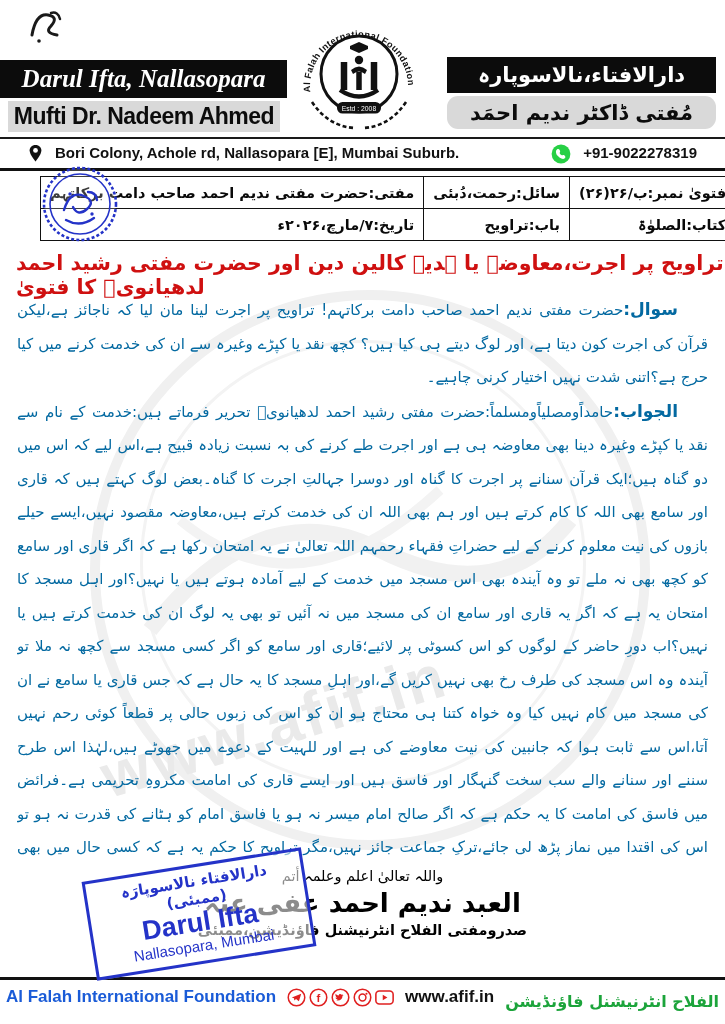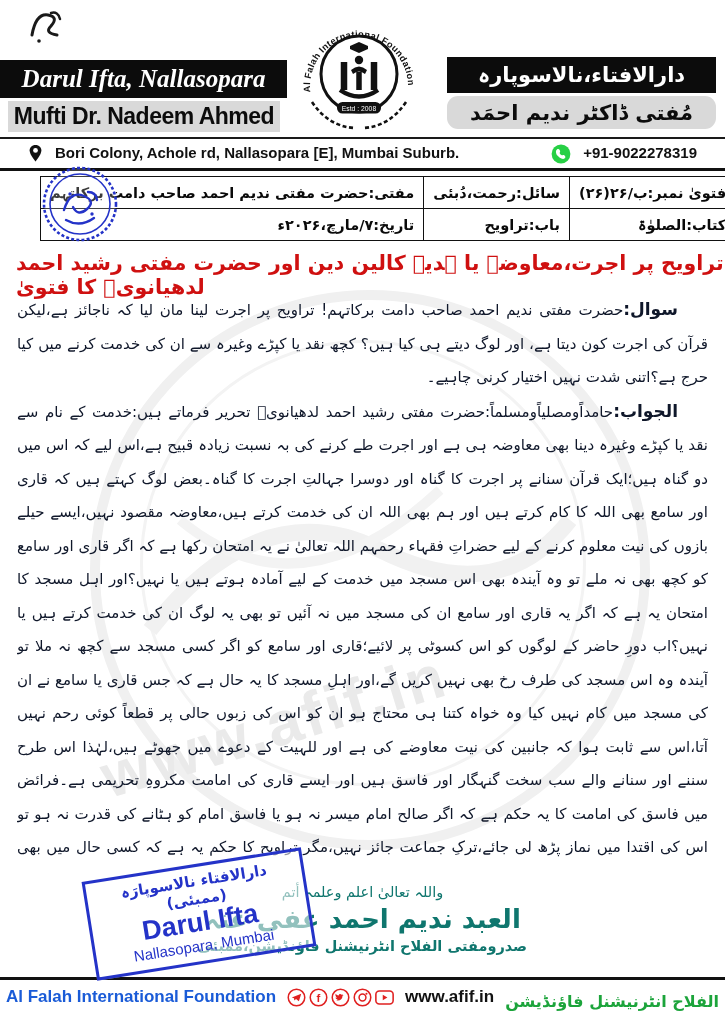--- a/index.html
+++ b/index.html
@@ -42,29 +42,29 @@
   .info-table td{border:1.5px solid #111;height:31px;padding:0 9px;font-size:14.5px;font-weight:600;
       color:#0a0a0a;white-space:nowrap;}
   .round-stamp{position:absolute;left:40px;top:164px;width:80px;height:80px;z-index:3;}
 
   
   .fatwa-title{position:absolute;left:16px;top:251px;width:725px;text-align:left;direction:rtl;
       color:#cf1010;font-size:20.5px;font-weight:bold;margin:0;z-index:2;}
 
   
   .body-text{position:absolute;left:17px;top:293px;width:691px;height:572px;overflow:hidden;
-      direction:rtl;text-align:justify;font-size:15px;line-height:33.5px;color:#0f172a;z-index:2;}
+      direction:rtl;text-align:justify;font-size:15px;line-height:33.5px;color:#0369a1;z-index:2;}
   .body-text p{margin:0;}
   .lead{font-weight:bold;font-size:17px;}
   .body-text .q{text-indent:30px;}
   .body-text .a{text-indent:30px;}
 
   
   .closing{position:absolute;left:0;top:868px;width:725px;text-align:center;direction:rtl;
-      color:#0f766e;z-index:2;margin-top:16px;}
+      color:#000000;z-index:2;}
   .closing .tasleem{font-size:14.5px;}
   .closing .sig{font-size:26px;font-weight:bold;margin-top:4px;}
   .closing .desig{font-size:14.5px;font-weight:600;margin-top:4px;}
 
   
   .rect-stamp{position:absolute;left:88px;top:864px;width:204px;padding:5px 6px 7px;border:3px solid #2433c8;
       transform:rotate(-9deg);color:#2433c8;text-align:center;z-index:4;background:rgba(255,255,255,.55);}
   .rect-stamp .ur{font-size:15px;font-weight:bold;direction:rtl;}
   .rect-stamp .en1{font-family:"Liberation Sans",sans-serif;font-size:27px;font-weight:bold;line-height:29px;}
   .rect-stamp .en2{font-family:"Liberation Sans",sans-serif;font-size:15px;line-height:17px;}

